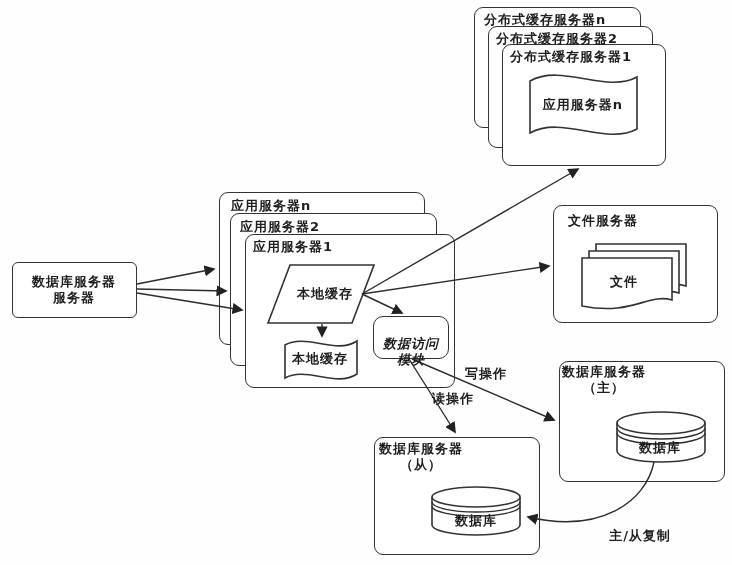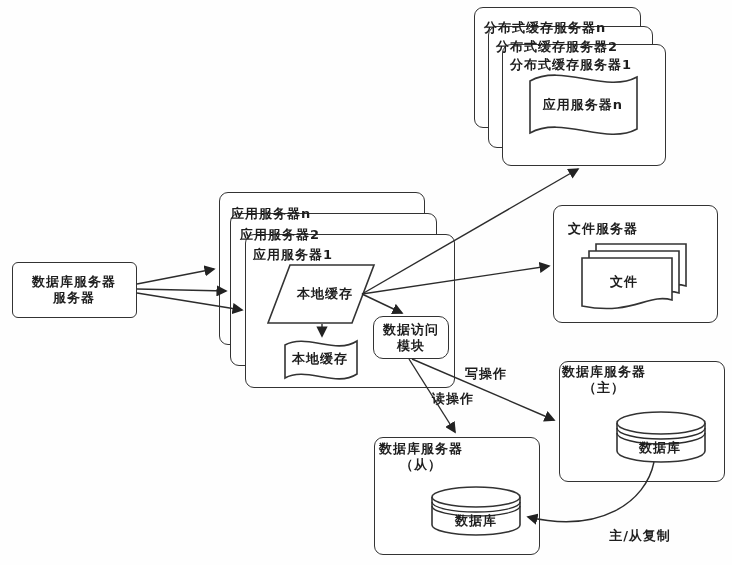--- a/index.html
+++ b/index.html
@@ -7,21 +7,21 @@
     position:relative;width:732px;height:565px;background:#fefefe;
     font-family:"DejaVu Sans","Liberation Sans",sans-serif;color:#1e1e1e;overflow:hidden;
   }
   .node{
     position:absolute;background:#fff;border:1.6px solid #333;
     border-radius:9px;box-sizing:border-box;
   }
   .node.sharp{border-radius:6px;}
   .title{
     position:absolute;font-size:13px;font-weight:bold;white-space:nowrap;
-    letter-spacing:1px;color:#1e1e1e;line-height:15px;margin-top:8px;
+    letter-spacing:1px;color:#1e1e1e;line-height:15px;
   }
   .center-label{
     position:absolute;transform:translate(-50%,-50%);font-size:13px;font-weight:bold;
     white-space:nowrap;text-align:center;letter-spacing:1px;color:#1e1e1e;line-height:16px;
   }
   .two-line{white-space:normal;}
   .two-line span{display:block;}
   .edge-label{
     position:absolute;transform:translate(-50%,-50%);font-size:13px;font-weight:bold;
     white-space:nowrap;letter-spacing:1px;color:#1e1e1e;background:transparent;
@@ -107,21 +107,21 @@
     <span>数据库服务器</span>
     <span>服务器</span>
   </div>
 
   <div class="title" style="left:231px;top:198px;">应用服务器n</div>
   <div class="title" style="left:240px;top:219px;">应用服务器2</div>
   <div class="title" style="left:253px;top:239px;">应用服务器1</div>
 
   <div class="center-label" style="left:325px;top:294px;">本地缓存</div>
   <div class="center-label" style="left:320px;top:359px;">本地缓存</div>
-  <div class="center-label two-line" style="left:411px;top:338px;">
+  <div class="center-label two-line" style="left:411px;top:352px;font-style:italic;">
     <span>数据访问</span>
     <span>模块</span>
   </div>
 
   <div class="title" style="left:484px;top:12px;">分布式缓存服务器n</div>
   <div class="title" style="left:496px;top:31px;">分布式缓存服务器2</div>
   <div class="title" style="left:510px;top:49px;">分布式缓存服务器1</div>
   <div class="center-label" style="left:583px;top:105px;">应用服务器n</div>
 
   <div class="title" style="left:568px;top:213px;">文件服务器</div>

